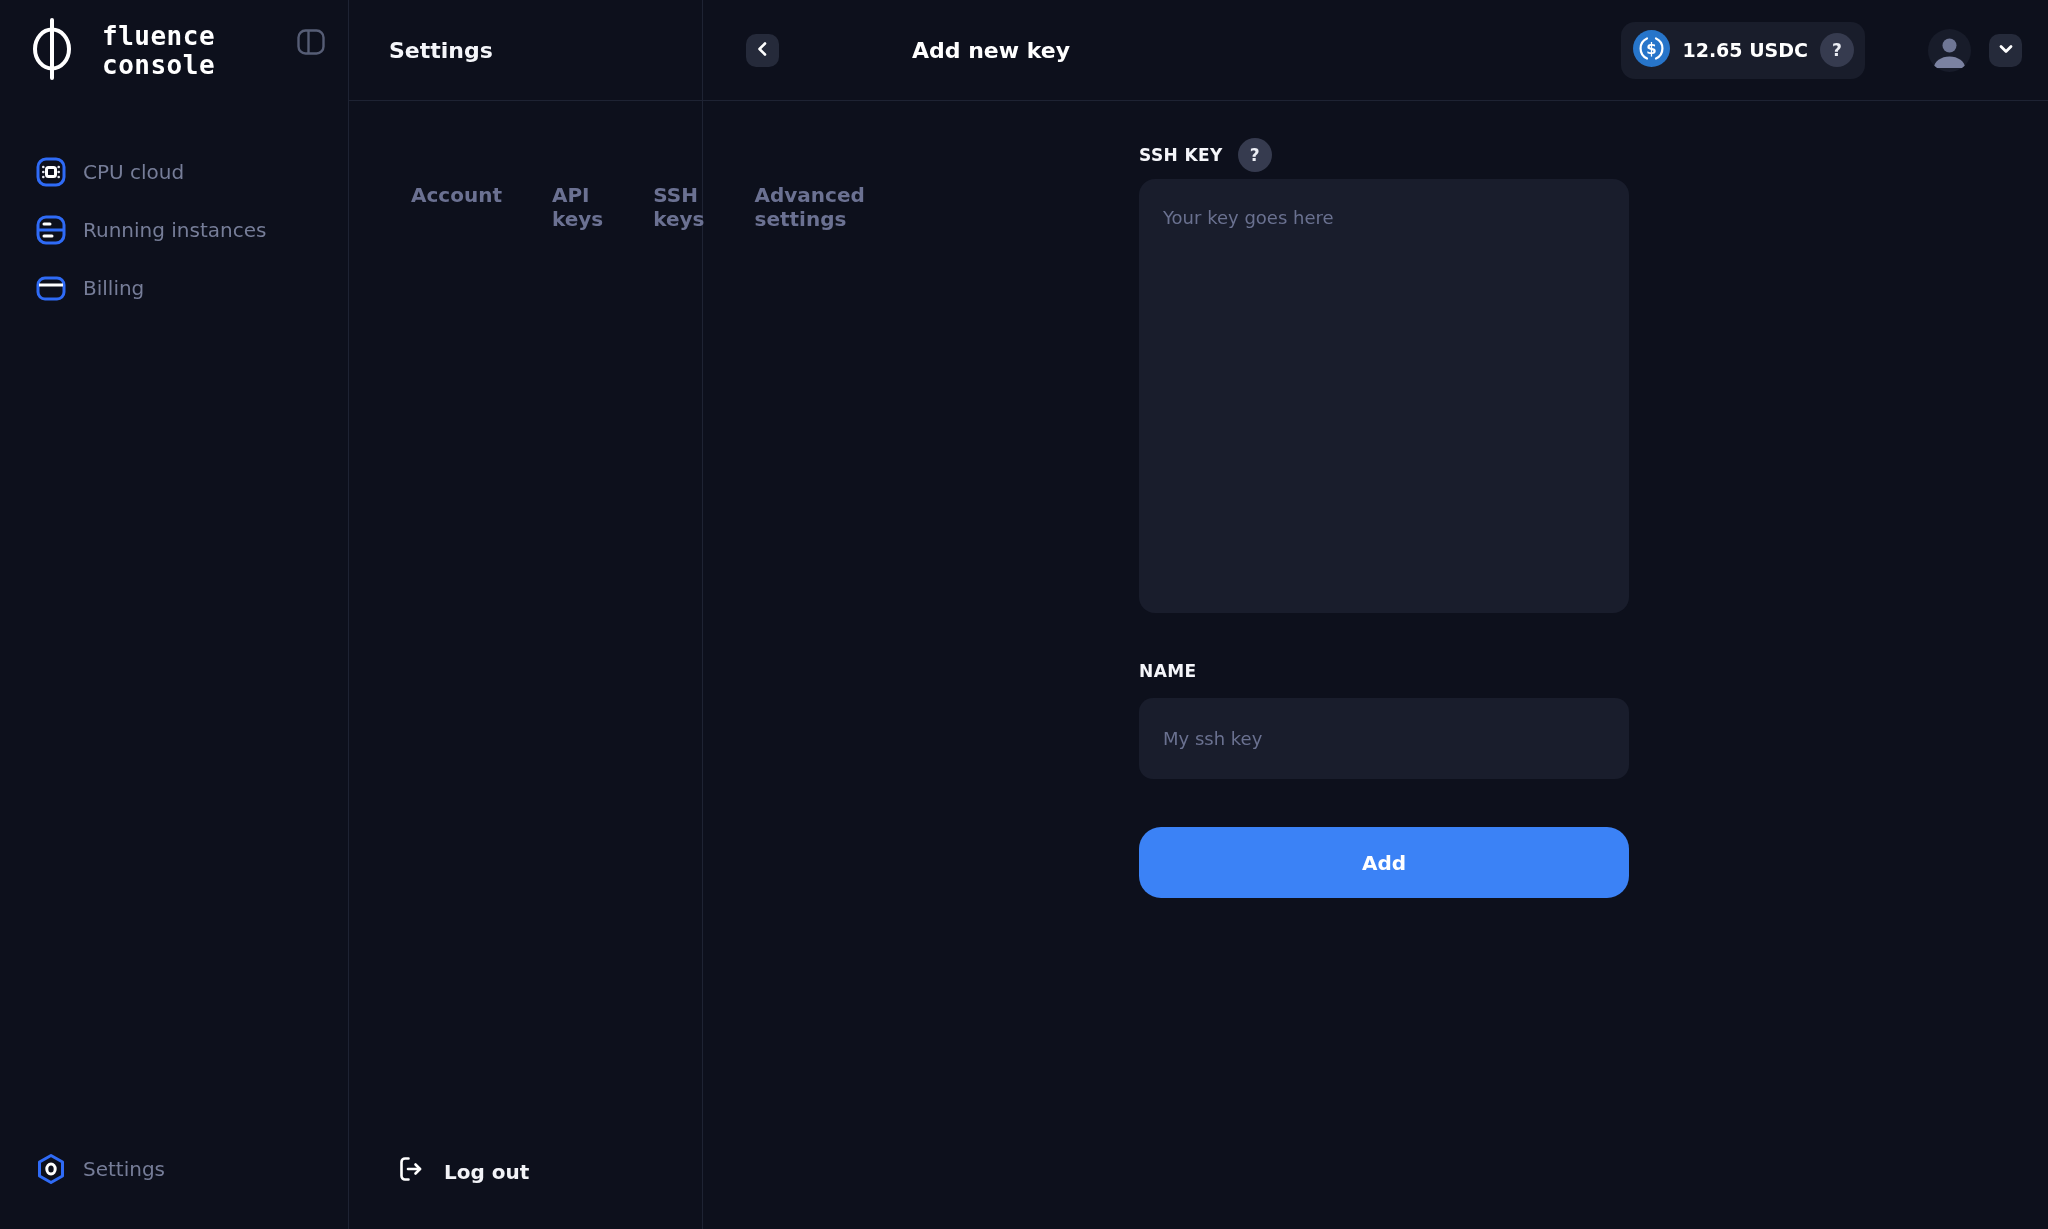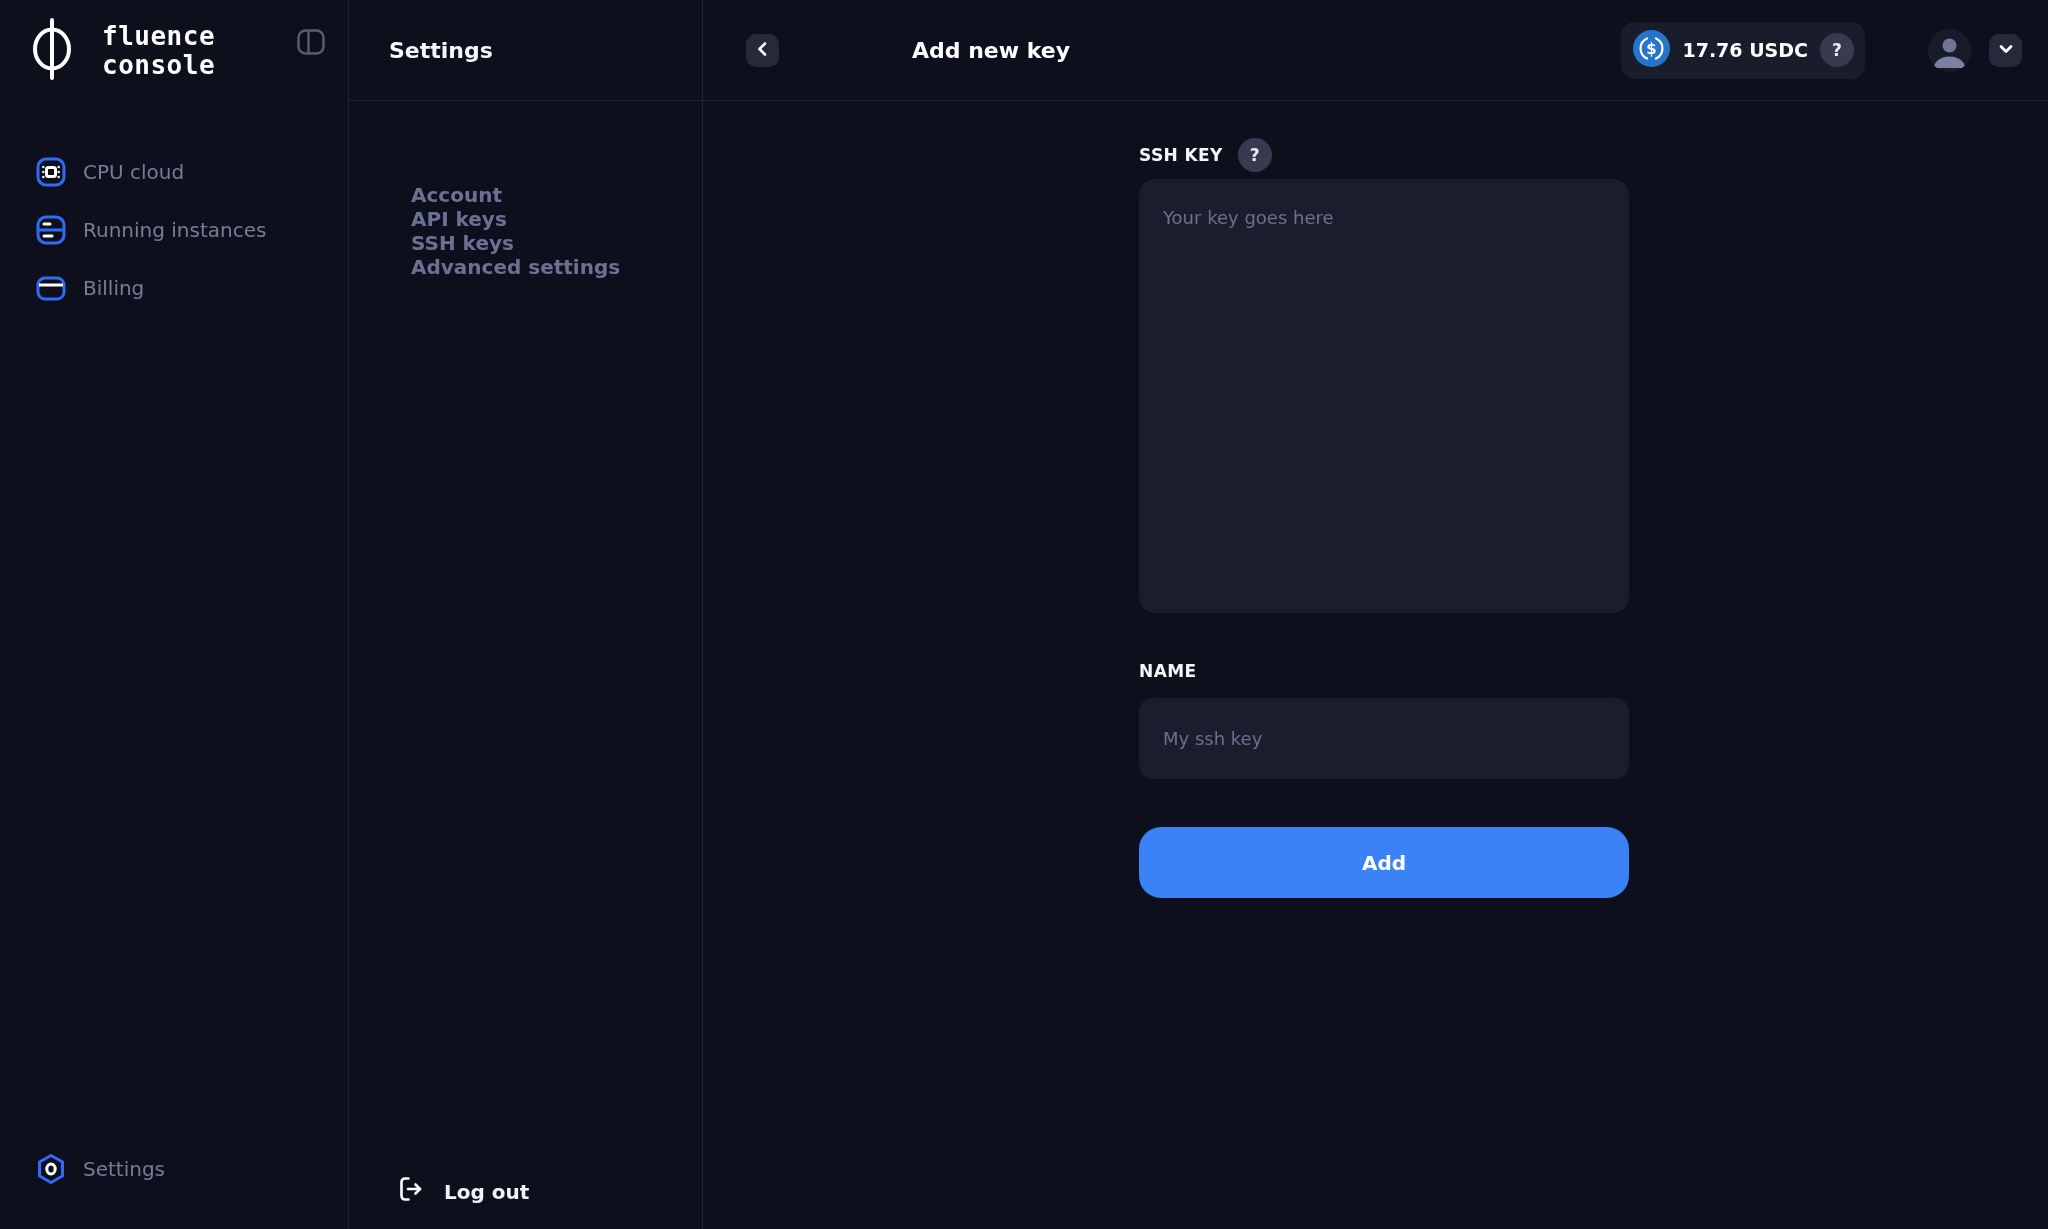--- a/index.html
+++ b/index.html
@@ -42,25 +42,25 @@
   .panel2 {
     width: 354px; min-width: 354px; height: 100%;
     border-right: 1px solid #1e2333;
     display: flex; flex-direction: column;
   }
   .panel2-header {
     height: 101px; border-bottom: 1px solid #1e2333;
     display: flex; align-items: center; padding-left: 40px;
     color: #f5f6fa; font-size: 22px; font-weight: 700;
   }
-  .settings-nav { padding: 82px 0 0 62px; display: flex; flex-direction: column; }
+  .settings-nav { padding: 82px 0 0 62px; display: flex; flex-direction: row; gap: 50px; }
   .settings-nav .nav-item { color: #6b7192; font-size: 20px; font-weight: 600; cursor: pointer; }
   .logout-row {
     margin-top: auto; display: flex; align-items: center; gap: 18px;
-    padding: 0 0 20px 47px; color: #f2f3f7; font-size: 20px; font-weight: 600; cursor: pointer;
+    padding: 0 0 40px 47px; color: #f2f3f7; font-size: 20px; font-weight: 600; cursor: pointer;
   }
 
   
   .main { flex: 1; display: flex; flex-direction: column; }
   .main-header {
     height: 101px; border-bottom: 1px solid #1e2333;
     display: flex; align-items: center; position: relative;
     padding: 0 26px 0 43px;
   }
   .back-btn {
@@ -232,21 +232,21 @@
       <div class="header-right">
         <div class="balance-pill">
           <span>
             <svg width="37" height="37" viewBox="0 0 37 37">
               <circle cx="18.5" cy="18.5" r="18.5" fill="#2775ca"></circle>
               <path d="M14 8.5 a11 11 0 0 0 0 20" stroke="#ffffff" stroke-width="2.2" fill="none" stroke-linecap="round"></path>
               <path d="M23 8.5 a11 11 0 0 1 0 20" stroke="#ffffff" stroke-width="2.2" fill="none" stroke-linecap="round"></path>
               <text x="18.5" y="24" text-anchor="middle" fill="#ffffff" font-size="15" font-weight="bold" font-family="DejaVu Sans, sans-serif">$</text>
             </svg>
           </span>
-          <span class="balance-text">17.76 USDC</span>
+          <span class="balance-text">12.65 USDC</span>
           <span class="help-badge">?</span>
         </div>
         <div class="avatar">
           <span>
             <svg width="43" height="43" viewBox="0 0 43 43">
               <circle cx="21.5" cy="16.5" r="7" fill="#6f7695"></circle>
               <path d="M6 39 a15.5 11.5 0 0 1 31 0 Z" fill="#7b82a1"></path>
             </svg>
           </span>
         </div>

